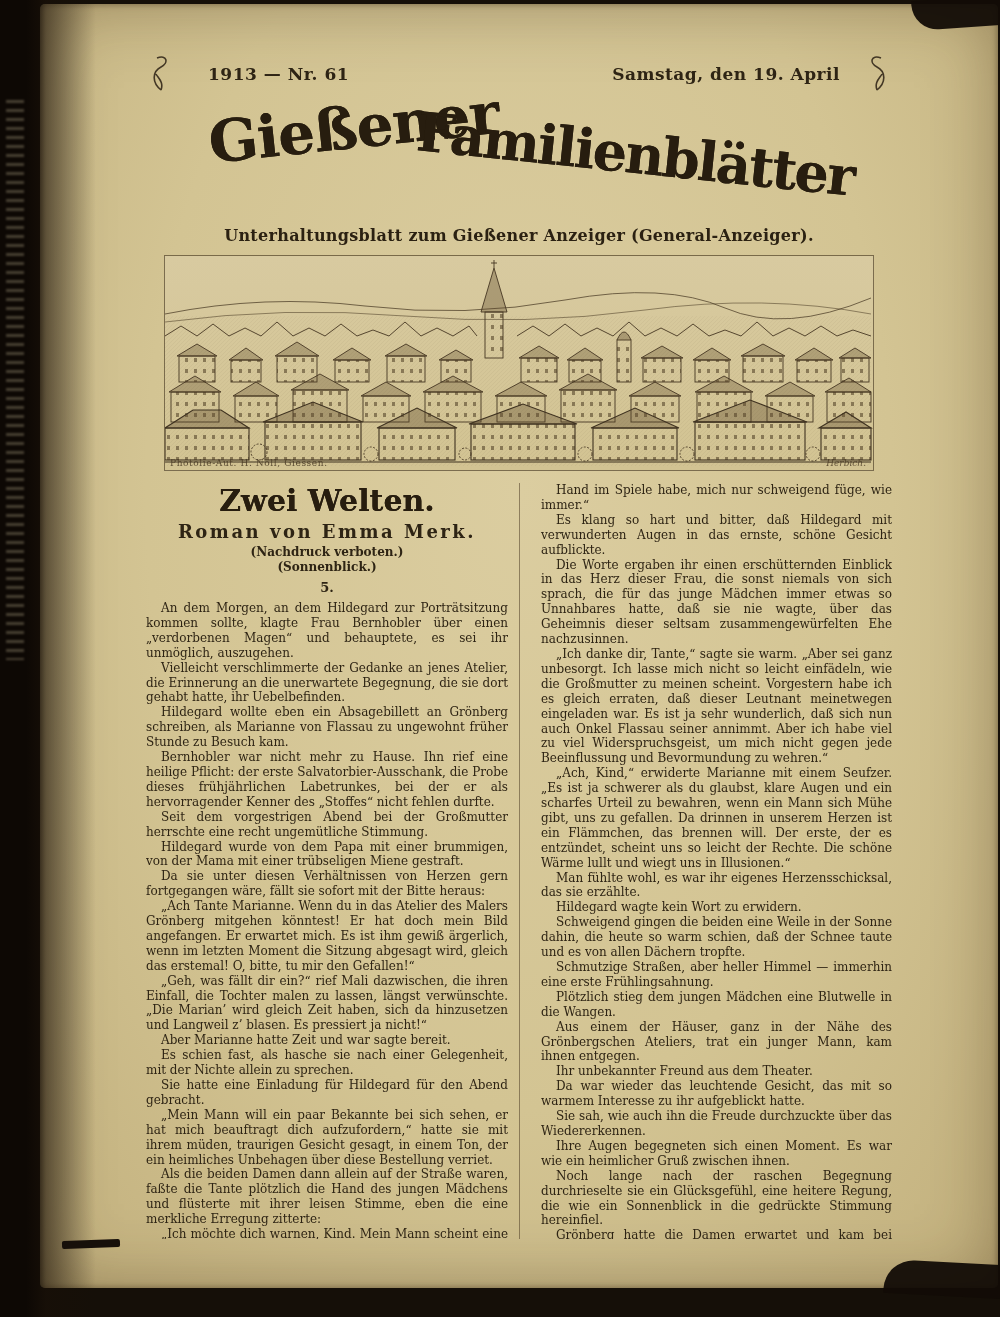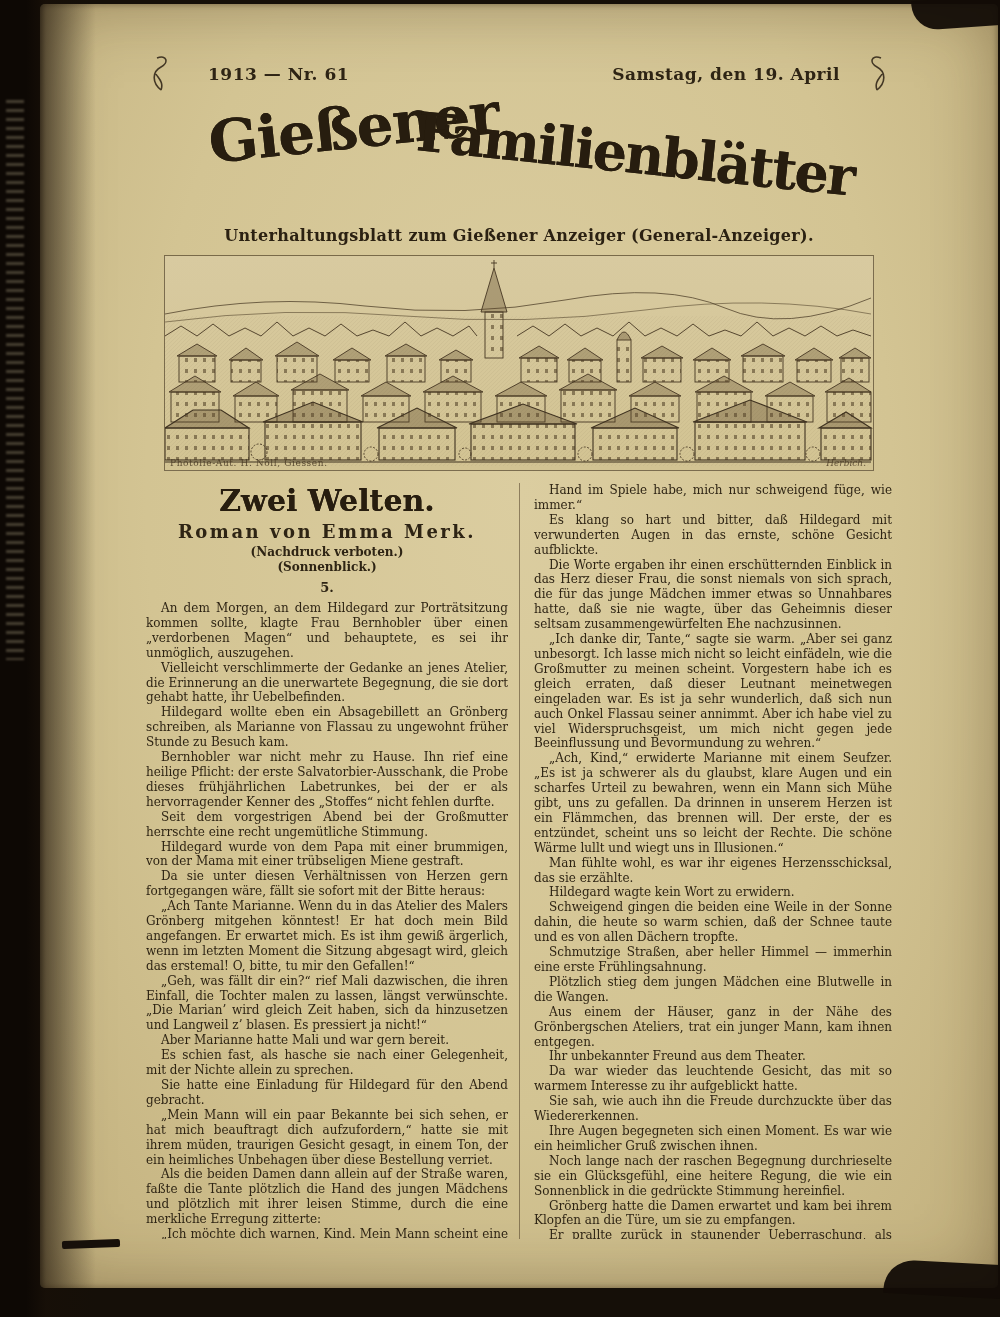--- a/index.html
+++ b/index.html
@@ -56,21 +56,21 @@
     position:relative;width:708px;height:214px;margin:10px auto 12px;
     border:1px solid rgba(62,47,25,.6);
     background:linear-gradient(180deg,#d8caa0 0%,#d2c392 100%);
   }
   .illustration svg{display:block;width:100%;height:100%;}
   .cap-l{position:absolute;left:5px;bottom:2px;font-size:9px;letter-spacing:.6px;color:#473823;opacity:.85;}
   .cap-r{position:absolute;right:7px;bottom:2px;font-size:9px;font-style:italic;color:#473823;opacity:.8;}
   .columns{display:flex;margin-top:0;height:756px;overflow:hidden;}
   .col{width:50%;box-sizing:border-box;}
   .col.leftc{padding-right:11px;}
-  .col.rightc{padding-left:14px;border-left:1px solid rgba(78,62,38,.55);}
+  .col.rightc{padding-left:21px;border-left:1px solid rgba(78,62,38,.55);}
   .art-head{text-align:center;margin-bottom:6px;}
   .art-title{font-size:30px;font-weight:bold;margin:0 0 3px;color:#271d0f;text-shadow:0 0 .5px #271d0f;}
   .art-byline{font-size:18px;font-weight:bold;letter-spacing:2.5px;margin-bottom:3px;text-align:center;}
   .art-notice{font-size:12px;font-weight:bold;line-height:15px;}
   .art-chapter{font-size:13px;font-weight:bold;margin-top:5px;}
   .text p, .col.rightc p{
     margin:0;font-size:12px;line-height:14.9px;text-align:justify;text-indent:15px;
     color:#2e2414;
   }
   .end-mark{
@@ -223,25 +223,25 @@
           <div class="text">
               <p>An dem Morgen, an dem Hildegard zur Porträtsitzung kommen sollte, klagte Frau Bernhobler über einen „verdorbenen Magen“ und behauptete, es sei ihr unmöglich, auszugehen.</p>
               <p>Vielleicht verschlimmerte der Gedanke an jenes Atelier, die Erinnerung an die unerwartete Begegnung, die sie dort gehabt hatte, ihr Uebelbefinden.</p>
               <p>Hildegard wollte eben ein Absagebillett an Grönberg schreiben, als Marianne von Flassau zu ungewohnt früher Stunde zu Besuch kam.</p>
               <p>Bernhobler war nicht mehr zu Hause. Ihn rief eine heilige Pflicht: der erste Salvatorbier-Ausschank, die Probe dieses frühjährlichen Labetrunkes, bei der er als hervorragender Kenner des „Stoffes“ nicht fehlen durfte.</p>
               <p>Seit dem vorgestrigen Abend bei der Großmutter herrschte eine recht ungemütliche Stimmung.</p>
               <p>Hildegard wurde von dem Papa mit einer brummigen, von der Mama mit einer trübseligen Miene gestraft.</p>
               <p>Da sie unter diesen Verhältnissen von Herzen gern fortgegangen wäre, fällt sie sofort mit der Bitte heraus:</p>
               <p>„Ach Tante Marianne. Wenn du in das Atelier des Malers Grönberg mitgehen könntest! Er hat doch mein Bild angefangen. Er erwartet mich. Es ist ihm gewiß ärgerlich, wenn im letzten Moment die Sitzung abgesagt wird, gleich das erstemal! O, bitte, tu mir den Gefallen!“</p>
               <p>„Geh, was fällt dir ein?“ rief Mali dazwischen, die ihren Einfall, die Tochter malen zu lassen, längst verwünschte. „Die Marian’ wird gleich Zeit haben, sich da hinzusetzen und Langweil z’ blasen. Es pressiert ja nicht!“</p>
-              <p>Aber Marianne hatte Mali und war gern bereit.</p>
+              <p>Aber Marianne hatte Zeit und war sagte bereit.</p>
               <p>Es schien fast, als hasche sie nach einer Gelegenheit, mit der Nichte allein zu sprechen.</p>
               <p>Sie hatte eine Einladung für Hildegard für den Abend gebracht.</p>
               <p>„Mein Mann will ein paar Bekannte bei sich sehen, er hat mich beauftragt dich aufzufordern,“ hatte sie mit ihrem müden, traurigen Gesicht gesagt, in einem Ton, der ein heimliches Unbehagen über diese Bestellung verriet.</p>
-              <p>Als die beiden Damen dann allein auf der Straße waren, faßte die Tante plötzlich die Hand des jungen Mädchens und plötzlich mit ihrer leisen Stimme, durch die eine merkliche Erregung zitterte:</p>
+              <p>Als die beiden Damen dann allein auf der Straße waren, faßte die Tante plötzlich die Hand des jungen Mädchens und flüsterte mit ihrer leisen Stimme, eben die eine merkliche Erregung zitterte:</p>
               <p>„Ich möchte dich warnen, Kind. Mein Mann scheint eine bestimmte Absicht zu haben, wenn er dich mit diesem Leutnant Schmidt einladen will. Du sollst wissen, daß ich in seine Pläne nicht eingeweiht bin, daß ich nicht die</p>
             </div>
         </div>
         <div class="col rightc">
             <p>Hand im Spiele habe, mich nur schweigend füge, wie immer.“</p>
             <p>Es klang so hart und bitter, daß Hildegard mit verwunderten Augen in das ernste, schöne Gesicht aufblickte.</p>
             <p>Die Worte ergaben ihr einen erschütternden Einblick in das Herz dieser Frau, die sonst niemals von sich sprach, die für das junge Mädchen immer etwas so Unnahbares hatte, daß sie nie wagte, über das Geheimnis dieser seltsam zusammengewürfelten Ehe nachzusinnen.</p>
             <p>„Ich danke dir, Tante,“ sagte sie warm. „Aber sei ganz unbesorgt. Ich lasse mich nicht so leicht einfädeln, wie die Großmutter zu meinen scheint. Vorgestern habe ich es gleich erraten, daß dieser Leutnant meinetwegen eingeladen war. Es ist ja sehr wunderlich, daß sich nun auch Onkel Flassau seiner annimmt. Aber ich habe viel zu viel Widerspruchsgeist, um mich nicht gegen jede Beeinflussung und Bevormundung zu wehren.“</p>
             <p>„Ach, Kind,“ erwiderte Marianne mit einem Seufzer. „Es ist ja schwerer als du glaubst, klare Augen und ein scharfes Urteil zu bewahren, wenn ein Mann sich Mühe gibt, uns zu gefallen. Da drinnen in unserem Herzen ist ein Flämmchen, das brennen will. Der erste, der es entzündet, scheint uns so leicht der Rechte. Die schöne Wärme lullt und wiegt uns in Illusionen.“</p>
             <p>Man fühlte wohl, es war ihr eigenes Herzensschicksal, das sie erzählte.</p>

